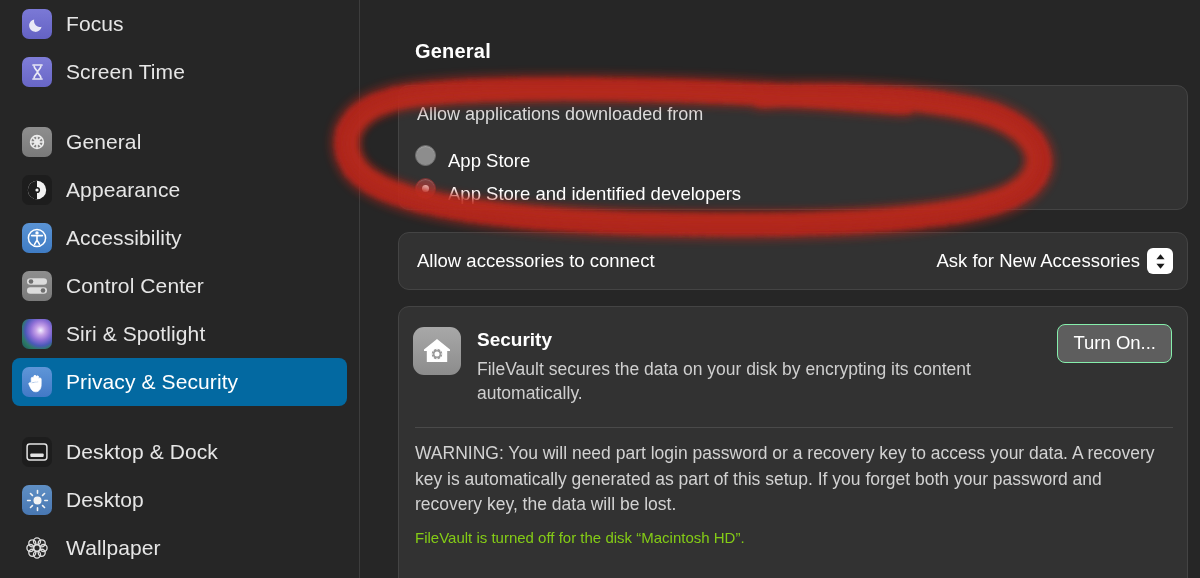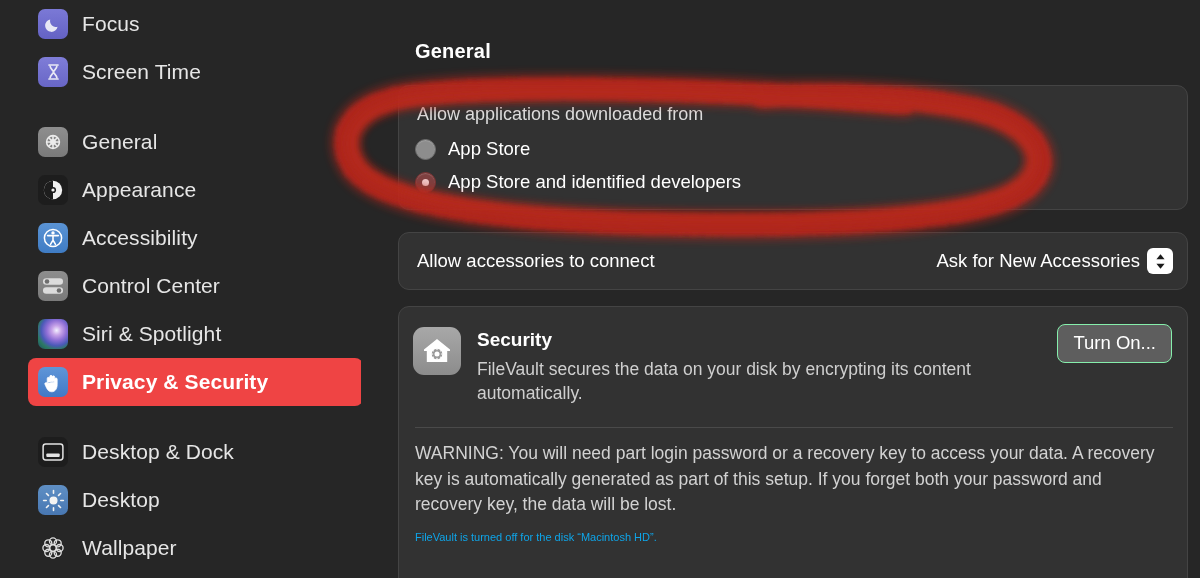--- a/index.html
+++ b/index.html
@@ -22,35 +22,34 @@
 
   
   .sidebar {
     position: absolute;
     left: 0; top: 0;
     width: 360px;
     height: 578px;
     background: #262626;
     border-right: 1px solid #3d3d3d;
     padding-top: 0;
-    margin-left: 16px;
   }
 
   .sb-list { position: relative; }
 
   .sb-item {
     display: flex;
     align-items: center;
     height: 48px;
     margin: 0 12px;
     padding: 0 10px;
     border-radius: 8px;
     gap: 14px;
   }
-  .sb-item.selected { background: #ef4444; font-weight: bold; }
+  .sb-item.selected { background: #0369a1; }
 
   .sb-label {
     font-size: 21px;
     color: #e6e6e6;
     letter-spacing: 0.1px;
     white-space: nowrap;
   }
   .sb-item.selected .sb-label { color: #ffffff; }
 
   .sb-gap { height: 22px; }
@@ -138,20 +137,21 @@
   .radio.checked::after {
     content: "";
     width: 7px; height: 7px;
     border-radius: 50%;
     background: #f0c9c9;
   }
   .radio-label {
     font-size: 18.5px;
     color: #ffffff;
     white-space: nowrap;
+    margin-top: 12px;
   }
 
   
   .acc-label {
     position: absolute;
     left: 18px; top: 50%;
     transform: translateY(-50%);
     font-size: 18.5px;
     color: #ffffff;
     white-space: nowrap;
@@ -224,23 +224,23 @@
     left: 16px; top: 134px;
     width: 756px;
     font-size: 17.5px;
     line-height: 25.5px;
     color: #d2d2d2;
   }
   .fv-status {
     position: absolute;
     left: 16px; top: 218px;
     width: 756px;
-    font-size: 11px;
+    font-size: 15px;
     line-height: 25px;
-    color: #0ea5e9;
+    color: #84cc16;
   }
 
   
   .annot {
     position: absolute;
     left: 0; top: 0;
     width: 1200px; height: 578px;
     pointer-events: none;
   }
 </style>

